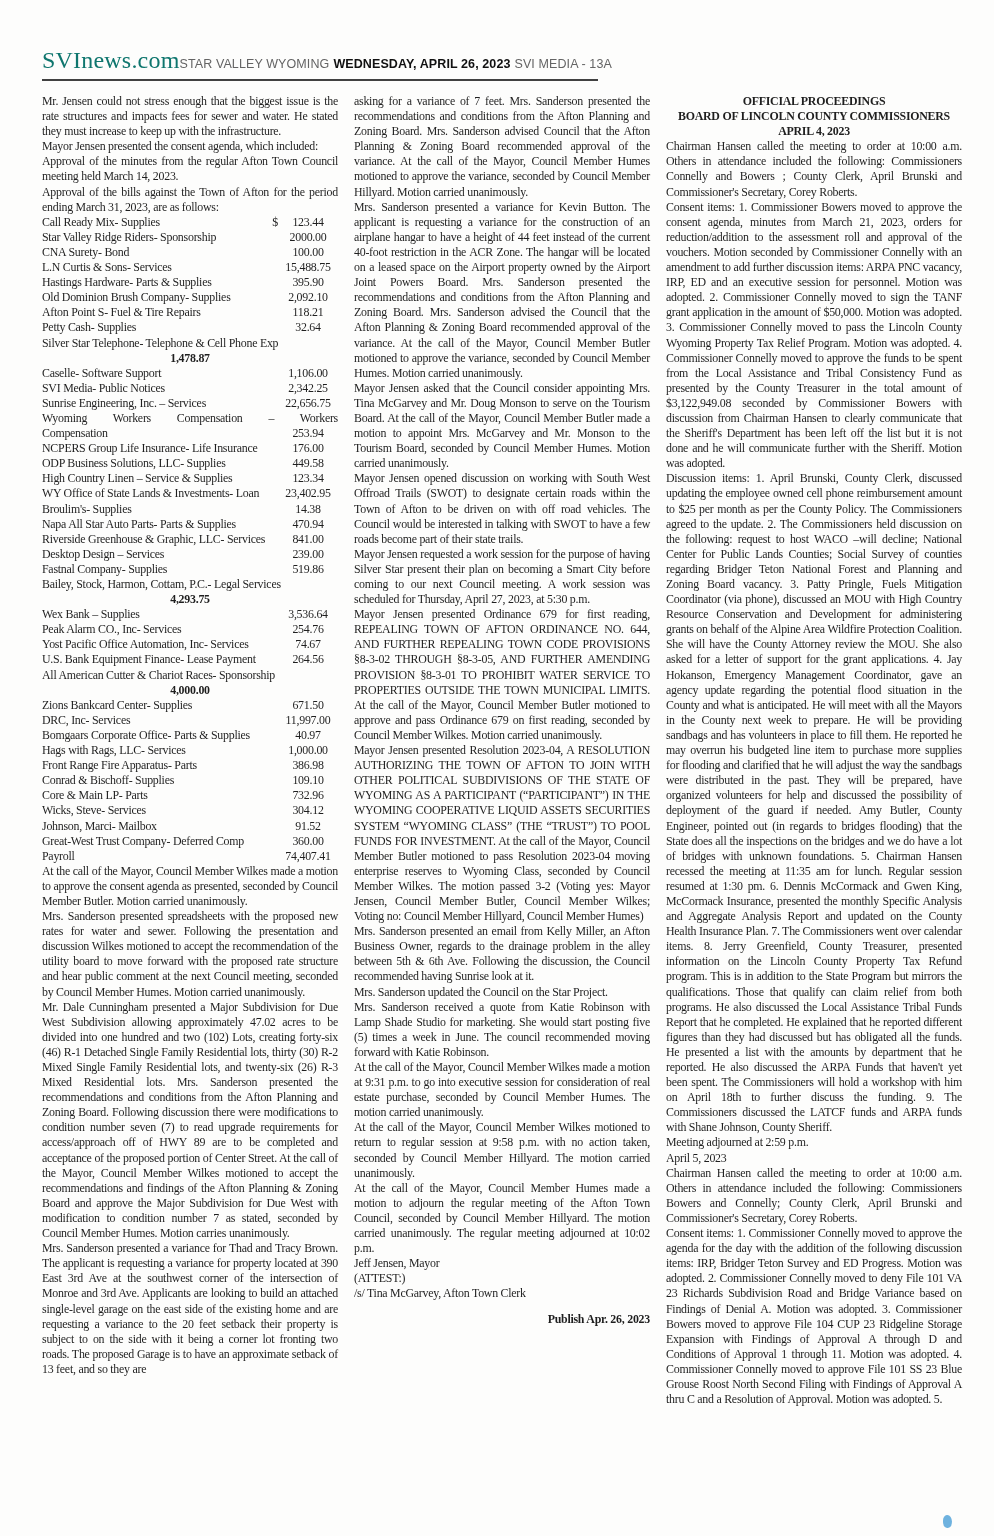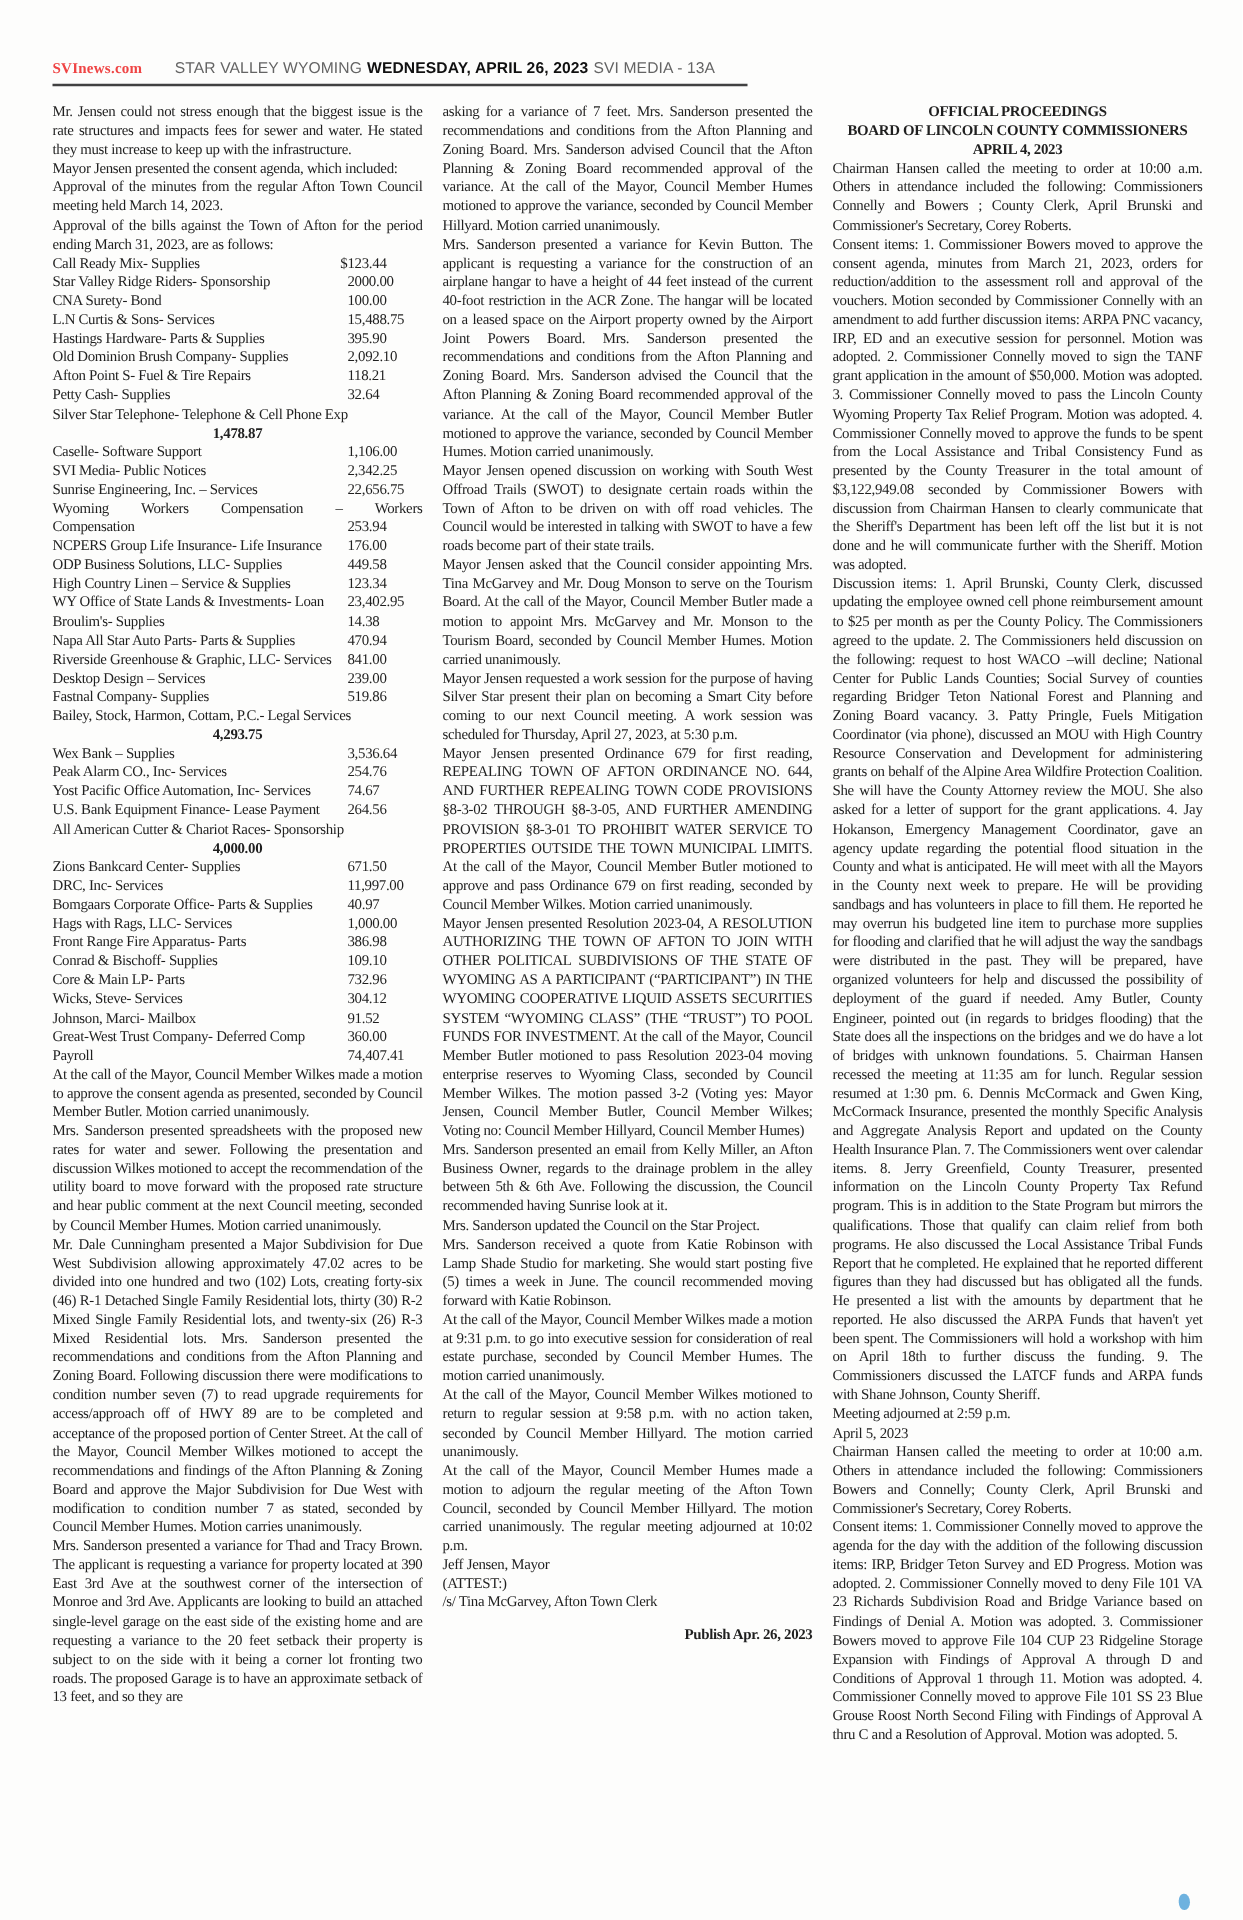--- a/index.html
+++ b/index.html
@@ -9,21 +9,21 @@
     background:#fdfdfc;
     overflow:hidden;
     font-family:"Liberation Serif","DejaVu Serif",serif;
     color:#1f1f1f;
   }
   .masthead{
     display:flex;align-items:baseline;
     width:556px;margin-left:42px;padding-top:47px;
   }
   .site{
-    font-weight:bold;font-size:12px;letter-spacing:0.2px;color:#ef4444;
+    font-weight:normal;font-size:24px;letter-spacing:0.2px;color:#0f766e;
     font-family:"Liberation Serif","DejaVu Serif",serif;
   }
   .mh-center{
     flex:1;text-align:center;
     font-family:"Liberation Sans","DejaVu Sans",sans-serif;
     font-size:12.5px;letter-spacing:0.1px;white-space:nowrap;
   }
   .mh-light{color:#646464;font-weight:normal;}
   .mh-bold{color:#111111;font-weight:bold;margin:0 4px;}
   .rule{
@@ -38,21 +38,21 @@
     width:296px;flex:0 0 296px;
     font-size:11.9px;line-height:15.1px;letter-spacing:-0.25px;
   }
   .p{text-align:justify;}
   .pj{text-align:justify;text-align-last:justify;}
   .h{font-weight:bold;text-align:left;text-align-last:center;}
   .r{font-weight:bold;text-align:right;text-align-last:right;margin-top:10px;}
   .bill{display:flex;}
   .bn{flex:1;}
   .bd{margin-left:6px;}
-  .ba{min-width:60px;text-align:left;}
+  .ba{min-width:60px;text-align:center;}
   .amt{text-align:center;font-weight:bold;}
   .speck{
     position:absolute;right:42px;bottom:8px;
     width:9px;height:13px;background:#55a5d9;border-radius:45% 55% 50% 50%;
     opacity:0.85;
   }
 </style>
 </head>
 <body>
 
@@ -221,22 +221,22 @@
           <span class="ba">74,407.41</span>
         </div>
         <div class="p">At the call of the Mayor, Council Member Wilkes made a motion to approve the consent agenda as presented, seconded by Council Member Butler. Motion carried unanimously.</div>
         <div class="p">Mrs. Sanderson presented spreadsheets with the proposed new rates for water and sewer. Following the presentation and discussion Wilkes motioned to accept the recommendation of the utility board to move forward with the proposed rate structure and hear public comment at the next Council meeting, seconded by Council Member Humes. Motion carried unanimously.</div>
         <div class="p">Mr. Dale Cunningham presented a Major Subdivision for Due West Subdivision allowing approximately 47.02 acres to be divided into one hundred and two (102) Lots, creating forty-six (46) R-1 Detached Single Family Residential lots, thirty (30) R-2 Mixed Single Family Residential lots, and twenty-six (26) R-3 Mixed Residential lots. Mrs. Sanderson presented the recommendations and conditions from the Afton Planning and Zoning Board. Following discussion there were modifications to condition number seven (7) to read upgrade requirements for access/approach off of HWY 89 are to be completed and acceptance of the proposed portion of Center Street. At the call of the Mayor, Council Member Wilkes motioned to accept the recommendations and findings of the Afton Planning &amp; Zoning Board and approve the Major Subdivision for Due West with modification to condition number 7 as stated, seconded by Council Member Humes. Motion carries unanimously.</div>
         <div class="p">Mrs. Sanderson presented a variance for Thad and Tracy Brown. The applicant is requesting a variance for property located at 390 East 3rd Ave at the southwest corner of the intersection of Monroe and 3rd Ave. Applicants are looking to build an attached single-level garage on the east side of the existing home and are requesting a variance to the 20 feet setback their property is subject to on the side with it being a corner lot fronting two roads. The proposed Garage is to have an approximate setback of 13 feet, and so they are</div>
       </div>
     <div class="col">
         <div class="p">asking for a variance of 7 feet. Mrs. Sanderson presented the recommendations and conditions from the Afton Planning and Zoning Board. Mrs. Sanderson advised Council that the Afton Planning &amp; Zoning Board recommended approval of the variance. At the call of the Mayor, Council Member Humes motioned to approve the variance, seconded by Council Member Hillyard. Motion carried unanimously.</div>
         <div class="p">Mrs. Sanderson presented a variance for Kevin Button. The applicant is requesting a variance for the construction of an airplane hangar to have a height of 44 feet instead of the current 40-foot restriction in the ACR Zone. The hangar will be located on a leased space on the Airport property owned by the Airport Joint Powers Board. Mrs. Sanderson presented the recommendations and conditions from the Afton Planning and Zoning Board. Mrs. Sanderson advised the Council that the Afton Planning &amp; Zoning Board recommended approval of the variance. At the call of the Mayor, Council Member Butler motioned to approve the variance, seconded by Council Member Humes. Motion carried unanimously.</div>
+        <div class="p">Mayor Jensen asked that the Council consider appointing Mrs. Tina McGarvey and Mr. Doug Monson to serve on the Tourism Board. At the call of the Mayor, Council Member Butler made a motion to appoint Mrs. McGarvey and Mr. Monson to the Tourism Board, seconded by Council Member Humes.  Motion carried unanimously.</div>
         <div class="p">Mayor Jensen opened discussion on working with South West Offroad Trails (SWOT) to designate certain roads within the Town of Afton to be driven on with off road vehicles. The Council would be interested in talking with SWOT to have a few roads become part of their state trails.</div>
-        <div class="p">Mayor Jensen asked that the Council consider appointing Mrs. Tina McGarvey and Mr. Doug Monson to serve on the Tourism Board. At the call of the Mayor, Council Member Butler made a motion to appoint Mrs. McGarvey and Mr. Monson to the Tourism Board, seconded by Council Member Humes.  Motion carried unanimously.</div>
         <div class="p">Mayor Jensen requested a work session for the purpose of having Silver Star present their plan on becoming a Smart City before coming to our next Council meeting. A work session was scheduled for Thursday, April 27, 2023, at 5:30 p.m.</div>
         <div class="p">Mayor Jensen presented Ordinance 679 for first reading, REPEALING TOWN OF AFTON ORDINANCE NO. 644, AND FURTHER REPEALING TOWN CODE PROVISIONS §8-3-02 THROUGH §8-3-05, AND FURTHER AMENDING PROVISION §8-3-01 TO PROHIBIT WATER SERVICE TO PROPERTIES OUTSIDE THE TOWN MUNICIPAL LIMITS.  At the call of the Mayor, Council Member Butler motioned to approve and pass Ordinance 679 on first reading, seconded by Council Member Wilkes. Motion carried unanimously.</div>
         <div class="p">Mayor Jensen presented Resolution 2023-04, A RESOLUTION AUTHORIZING THE TOWN OF AFTON TO JOIN WITH OTHER POLITICAL SUBDIVISIONS OF THE STATE OF WYOMING AS A PARTICIPANT (“PARTICIPANT”) IN THE WYOMING COOPERATIVE LIQUID ASSETS SECURITIES SYSTEM “WYOMING CLASS” (THE “TRUST”) TO POOL FUNDS FOR INVESTMENT. At the call of the Mayor, Council Member Butler motioned to pass Resolution 2023-04 moving enterprise reserves to Wyoming Class, seconded by Council Member Wilkes. The motion passed 3-2 (Voting yes: Mayor Jensen, Council Member Butler, Council Member Wilkes; Voting no: Council Member Hillyard, Council Member Humes)</div>
         <div class="p">Mrs. Sanderson presented an email from Kelly Miller, an Afton Business Owner, regards to the drainage problem in the alley between 5th &amp; 6th Ave. Following the discussion, the Council recommended having Sunrise look at it.</div>
         <div class="p">Mrs. Sanderson updated the Council on the Star Project.</div>
         <div class="p">Mrs. Sanderson received a quote from Katie Robinson with Lamp Shade Studio for marketing. She would start posting five (5) times a week in June. The council recommended moving forward with Katie Robinson.</div>
         <div class="p">At the call of the Mayor, Council Member Wilkes made a motion at 9:31 p.m. to go into executive session for consideration of real estate purchase, seconded by Council Member Humes. The motion carried unanimously.</div>
         <div class="p">At the call of the Mayor, Council Member Wilkes motioned to return to regular session at 9:58 p.m. with no action taken, seconded by Council Member Hillyard. The motion carried unanimously.</div>
         <div class="p">At the call of the Mayor, Council Member Humes made a motion to adjourn the regular meeting of the Afton Town Council, seconded by Council Member Hillyard. The motion carried unanimously. The regular meeting adjourned at 10:02 p.m.</div>
         <div class="p">Jeff Jensen, Mayor</div>

